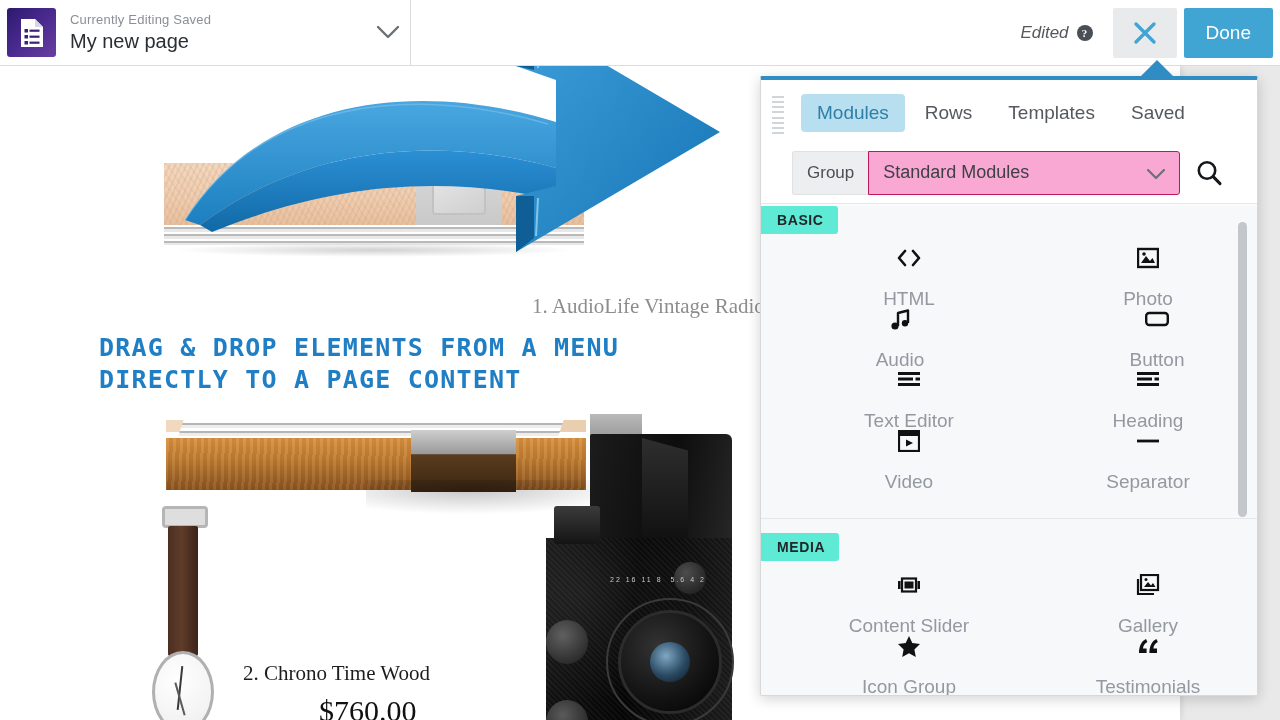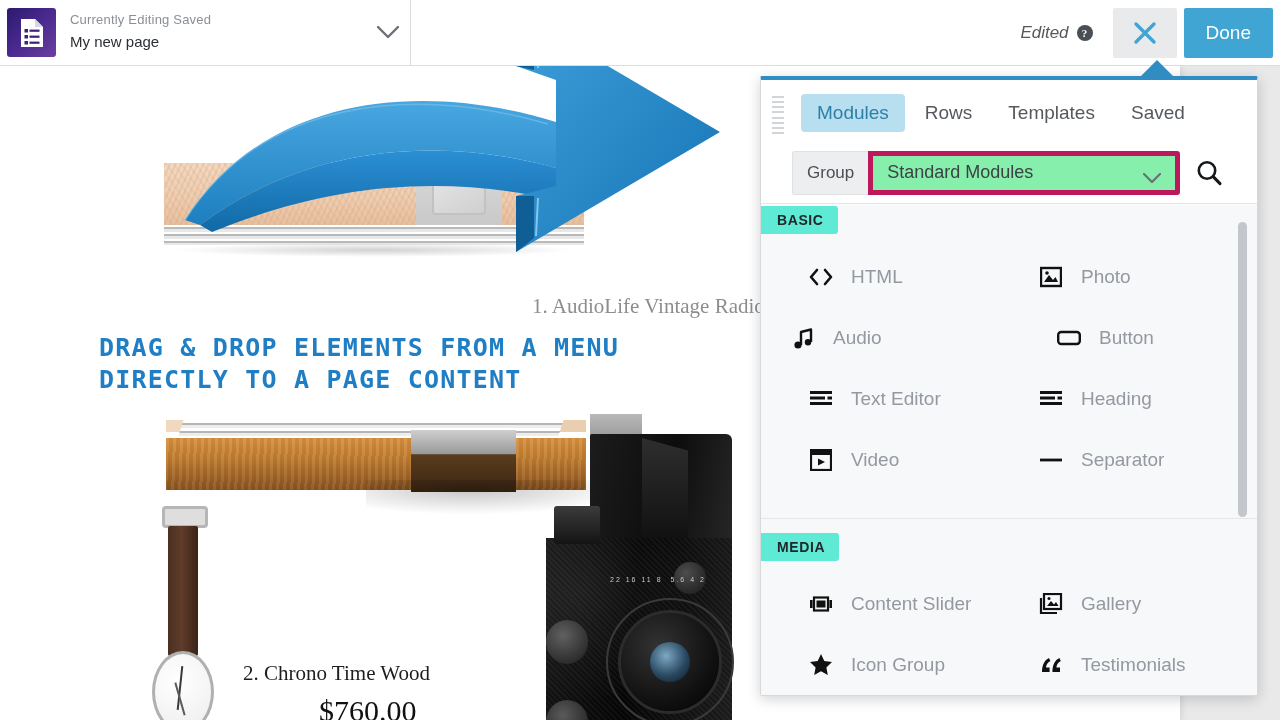--- a/index.html
+++ b/index.html
@@ -27,21 +27,21 @@
     background: linear-gradient(135deg, #2b1a6e 0%, #4a2a8f 50%, #6b3fa0 100%);
     display: flex; align-items: center; justify-content: center; flex: 0 0 auto;
   }
   .tb-logo svg { display:block; }
   .tb-page-text { margin-left: 14px; flex: 1 1 auto; min-width:0; }
   .tb-label {
     font-size: 13px; color: #8a8f96; letter-spacing: .2px; line-height: 17px;
     white-space: nowrap;
   }
   .tb-title {
-    font-size: 15px; color: #2b2f33; line-height: 27px; white-space: nowrap;
+    font-size: 20px; color: #2b2f33; line-height: 27px; white-space: nowrap;
     overflow: hidden; text-overflow: ellipsis;
   }
   .tb-caret {
     width: 44px; height: 65px; display:flex; align-items:center; justify-content:center;
     flex: 0 0 auto;
   }
   .tb-right {
     position: absolute; right: 0; top: 0; height: 65px;
     display: flex; align-items: center; gap: 0;
   }
@@ -268,22 +268,22 @@
     position:relative; height:62px; background:#fff; padding:0 31px;
     display:flex; align-items:center; gap:12px;
     border-bottom:1px solid #e4e6e8;
   }
   .group-label {
     background:#eceef0; color:#4b5055; font-size:17px;
     padding:11px 14px; border:1px solid #dfe1e3; border-right:none;
     border-radius:3px 0 0 3px; white-space:nowrap;
   }
   .select-wrap {
-    position:relative; flex:1 1 auto; height:44px; border:5px solid #be185d;
-    border-radius:0 3px 3px 0; background:#86efac; display:flex; align-items:center;
+    position:relative; flex:1 1 auto; height:44px; border:1px solid #be185d;
+    border-radius:0 3px 3px 0; background:#f9a8d4; display:flex; align-items:center;
     margin-left:-12px; cursor:pointer;
   }
   .select-val { font-size:18px; color:#3d4145; padding-left:14px; }
   .select-caret { position:absolute; right:14px; top:14px; }
   .search-btn { width:34px; height:34px; display:flex; align-items:center; justify-content:center; cursor:pointer; flex:0 0 auto; }
 
   .panel-body {
     position:absolute; left:0; top:126px; right:0; bottom:0;
     background:#f7f8f9; overflow:hidden;
   }
@@ -293,21 +293,21 @@
     padding:6px 14px 6px 16px; margin:0; border-radius:0 3px 3px 0;
   }
   .section { position:relative; }
   .sec-divider { height:1px; background:#e4e6e8; margin-top:10px; }
   .mod-grid {
     display:grid; grid-template-columns:1fr 1fr; row-gap:0; column-gap:0;
     padding:12px 0 18px 0;
   }
   .mod {
     display:flex; align-items:center; gap:18px; height:61px;
-    padding-left:48px; cursor:grab; color:#9498a0; font-size:19px;
+    padding-left:48px; cursor:grab; color:#9498a0; font-size:19px;flex-direction:column;
   }
   .mod .mod-ico { width:24px; height:24px; display:flex; align-items:center; justify-content:center; color:#111; flex:0 0 auto; }
   .mod .mod-lbl { white-space:nowrap; }
   .mod.col2 { padding-left:30px; }
   .scrollbar-track {
     position:absolute; right:5px; top:6px; width:9px; bottom:6px;
     background:transparent;
   }
   .scrollbar-thumb {
     position:absolute; right:5px; top:10px; width:9px; height:295px;

